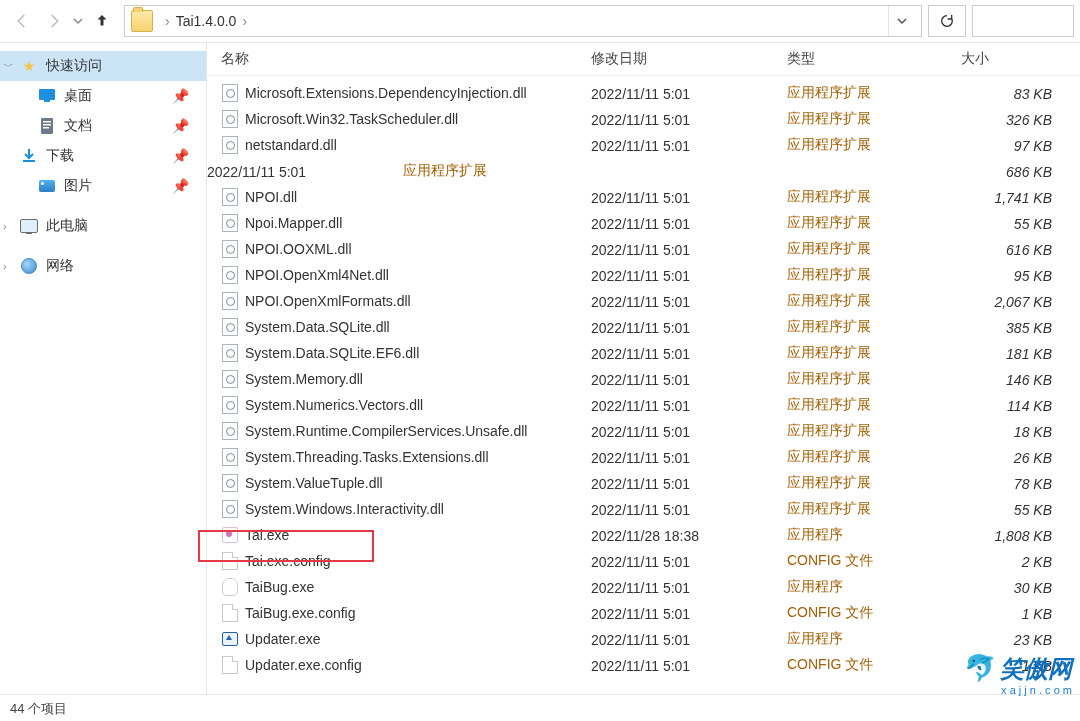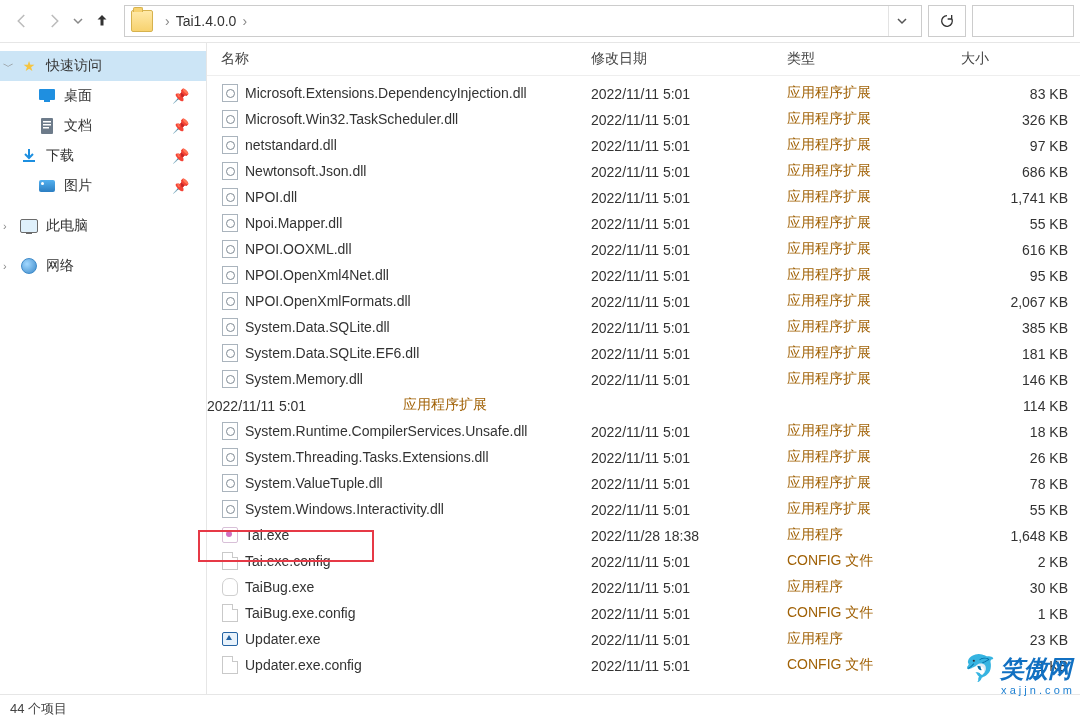--- a/index.html
+++ b/index.html
@@ -36,21 +36,21 @@
   .columns{display:flex;height:32px;align-items:center;border-bottom:1px solid #eee;color:#444;}
   .col-name{width:370px;padding-left:14px;}
   .col-date{width:196px;}
   .col-type{width:174px;}
   .col-size{flex:1;padding-right:28px;text-align:left;}
   .files{flex:1;overflow:auto;}
   .row{display:flex;align-items:flex-end;height:26px;}
   .cell-name{width:370px;padding-left:14px;display:flex;align-items:center;}
   .cell-date{width:196px;color:#333;}
   .cell-type{width:174px;color:#a16207;}
-  .cell-size{flex:1;padding-right:12px;text-align:right;}
+  .cell-size{flex:1;padding-right:28px;text-align:right;font-style:italic;}
   .file-icon{width:18px;height:18px;margin-right:6px;display:inline-flex;align-items:center;justify-content:center;}
   .dll-gear{width:14px;height:16px;border:1px solid #aab4bd;background:#fff;position:relative;}
   .dll-gear:after{content:"";position:absolute;left:3px;top:4px;width:7px;height:7px;border:1px solid #7f8a94;border-radius:50%;}
   .exe-icon{width:14px;height:14px;border:1px solid #d8c0d8;background:#fff;border-radius:2px;position:relative;}
   .exe-icon:after{content:"";position:absolute;left:3px;top:3px;width:6px;height:6px;background:#d070c0;border-radius:50%;}
   .bug-icon{width:14px;height:16px;border:1px solid #cfcfcf;background:#fff;border-radius:7px 7px 4px 4px;}
   .upd-icon{width:14px;height:12px;border:1px solid #2463a3;background:#e8f2fb;border-radius:2px;position:relative;}
   .upd-icon:after{content:"";position:absolute;left:3px;top:2px;width:0;height:0;border-left:3px solid transparent;border-right:3px solid transparent;border-bottom:5px solid #2463a3;}
   .txt-icon{width:14px;height:16px;border:1px solid #c9c9c9;background:#fff;position:relative;}
   .txt-icon:before{content:"";position:absolute;right:-1px;top:-1px;width:5px;height:5px;background:#fff;border-left:1px solid #c9c9c9;border-bottom:1px solid #c9c9c9;}
@@ -205,26 +205,20 @@
               <span class="file-icon">
                 <span class="dll-gear"></span>
               </span>
               <span>netstandard.dll</span>
             </div>
             <div class="cell-date">2022/11/11 5:01</div>
             <div class="cell-type">应用程序扩展</div>
             <div class="cell-size">97 KB</div>
           </div>
           <div class="row">
-            <div class="cell-name">
-              <span class="file-icon">
-                <span class="dll-gear"></span>
-              </span>
-              <span>Newtonsoft.Json.dll</span>
-            </div>
             <div class="cell-date">2022/11/11 5:01</div>
             <div class="cell-type">应用程序扩展</div>
             <div class="cell-size">686 KB</div>
           </div>
           <div class="row">
             <div class="cell-name">
               <span class="file-icon">
                 <span class="dll-gear"></span>
               </span>
               <span>NPOI.dll</span>
@@ -304,20 +298,26 @@
               <span class="file-icon">
                 <span class="dll-gear"></span>
               </span>
               <span>System.Memory.dll</span>
             </div>
             <div class="cell-date">2022/11/11 5:01</div>
             <div class="cell-type">应用程序扩展</div>
             <div class="cell-size">146 KB</div>
           </div>
           <div class="row">
+            <div class="cell-name">
+              <span class="file-icon">
+                <span class="dll-gear"></span>
+              </span>
+              <span>System.Numerics.Vectors.dll</span>
+            </div>
             <div class="cell-date">2022/11/11 5:01</div>
             <div class="cell-type">应用程序扩展</div>
             <div class="cell-size">114 KB</div>
           </div>
           <div class="row">
             <div class="cell-name">
               <span class="file-icon">
                 <span class="dll-gear"></span>
               </span>
               <span>System.Runtime.CompilerServices.Unsafe.dll</span>
@@ -361,21 +361,21 @@
           </div>
           <div class="row">
             <div class="cell-name">
               <span class="file-icon">
                 <span class="exe-icon"></span>
               </span>
               <span>Tai.exe</span>
             </div>
             <div class="cell-date">2022/11/28 18:38</div>
             <div class="cell-type">应用程序</div>
-            <div class="cell-size">1,648 KB</div>
+            <div class="cell-size">1,808 KB</div>
           </div>
           <div class="row">
             <div class="cell-name">
               <span class="file-icon">
                 <span class="txt-icon"></span>
               </span>
               <span>Tai.exe.config</span>
             </div>
             <div class="cell-date">2022/11/11 5:01</div>
             <div class="cell-type">CONFIG 文件</div>

